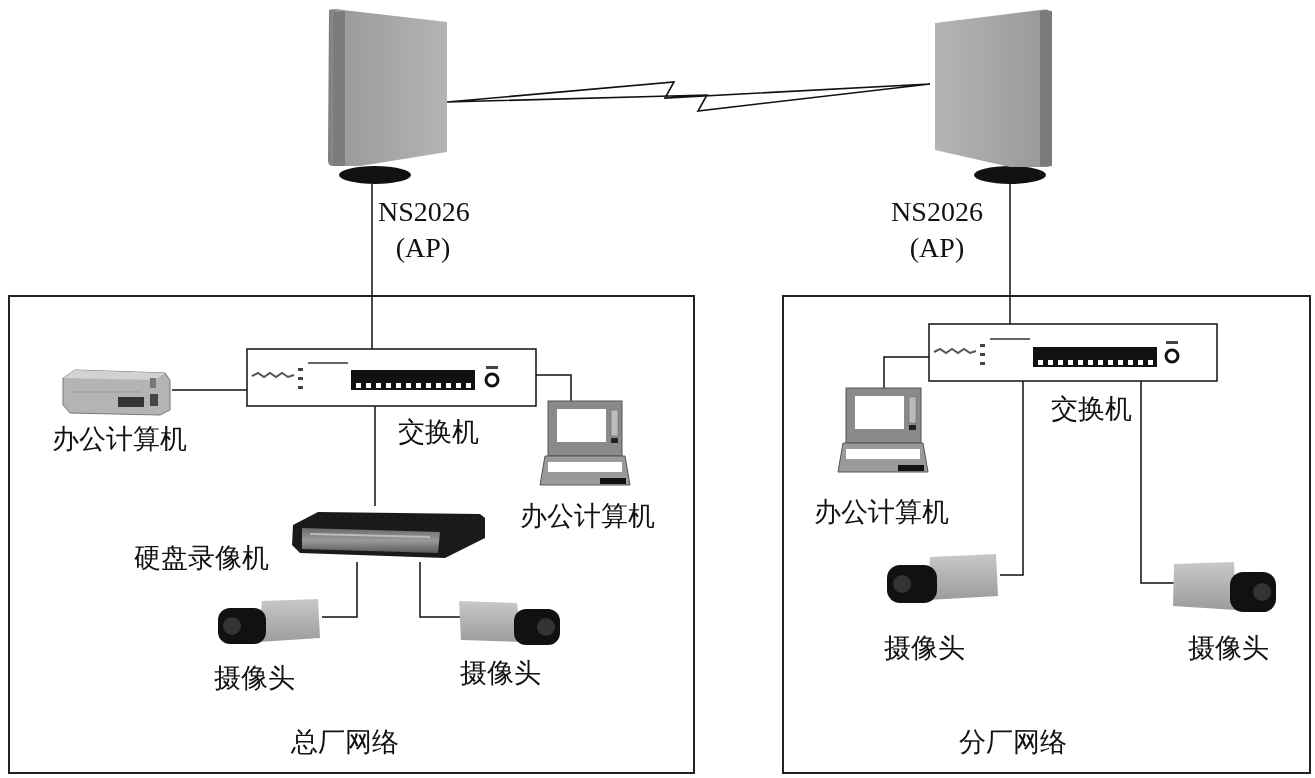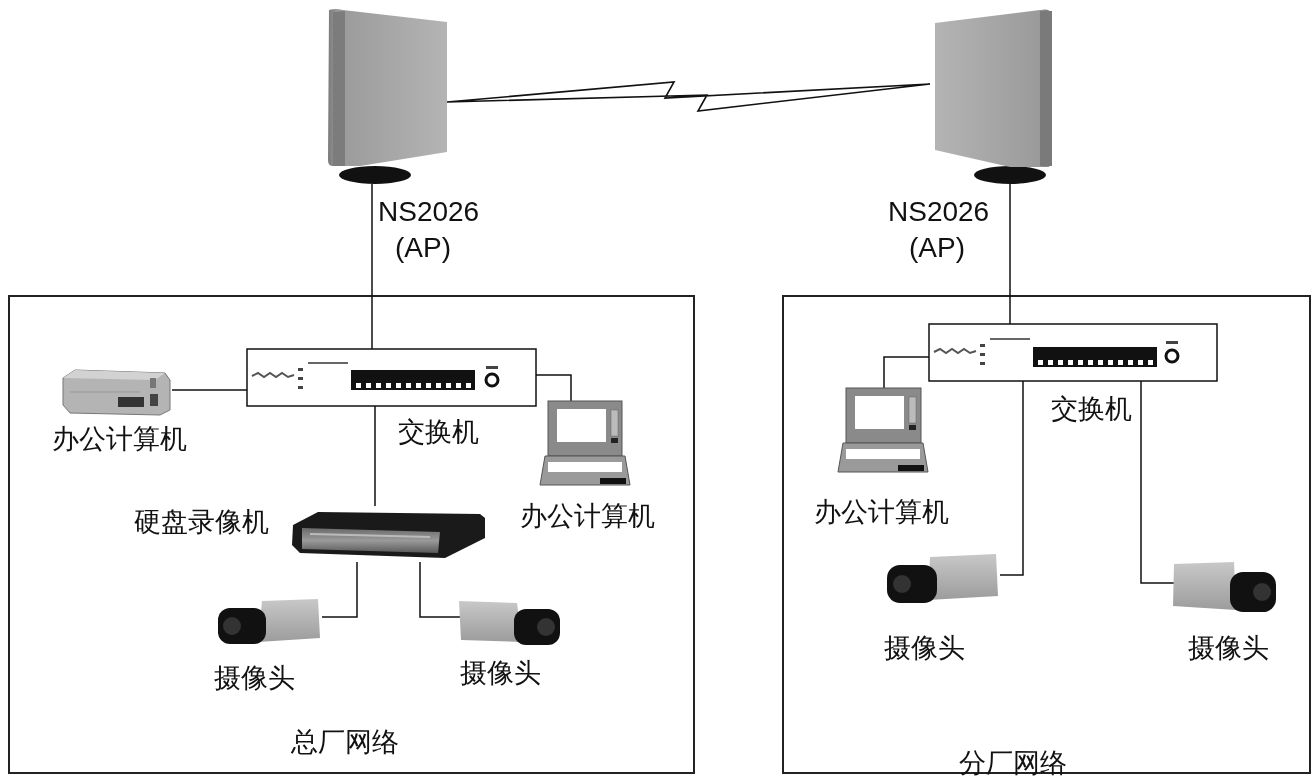--- a/index.html
+++ b/index.html
@@ -2,21 +2,21 @@
 <html><head>
 <meta charset="utf-8">
 <style>
   html, body { margin: 0; padding: 0; background: #ffffff; }
   body { width: 1315px; height: 778px; position: relative; overflow: hidden;
          font-family: "DejaVu Serif", "Liberation Serif", serif; color: #111; }
   svg#diagram { position: absolute; left: 0; top: 0; }
   .lbl { position: absolute; font-size: 27px; white-space: nowrap; line-height: 1; color: #111;
          font-family: "DejaVu Sans", "Liberation Sans", sans-serif; font-weight: 300; }
   .lbl-serif { position: absolute; font-size: 28px; white-space: nowrap; text-align: center; line-height: 36px;
-               font-family: Liberation Sans, sans-serif; color: #111; }
+               font-family: Liberation Serif, serif; color: #111; }
 </style>
 </head>
 <body>
 
 <svg id="diagram" width="1315" height="778" viewBox="0 0 1315 778" xmlns="http://www.w3.org/2000/svg">
   <defs>
     <linearGradient id="apFace" x1="0" x2="1" y1="0" y2="0">
       <stop offset="0" stop-color="#7a7a7a"></stop>
       <stop offset="0.08" stop-color="#9a9a9a"></stop>
       <stop offset="0.5" stop-color="#a6a6a6"></stop>
@@ -183,22 +183,22 @@
   <div>(AP)</div>
 </div>
 <div class="lbl-serif" style="left:888px; top:194px; width:98px;">
   <div>NS2026</div>
   <div>(AP)</div>
 </div>
 
 <div class="lbl" style="left:52px; top:425px;">办公计算机</div>
 <div class="lbl" style="left:398px; top:418px;">交换机</div>
 <div class="lbl" style="left:520px; top:502px;">办公计算机</div>
-<div class="lbl" style="left:134px; top:508px;">硬盘录像机</div>
+<div class="lbl" style="left:134px; top:544px;">硬盘录像机</div>
 <div class="lbl" style="left:214px; top:664px;">摄像头</div>
 <div class="lbl" style="left:460px; top:659px;">摄像头</div>
 <div class="lbl" style="left:291px; top:728px;">总厂网络</div>
 
 <div class="lbl" style="left:1051px; top:395px;">交换机</div>
 <div class="lbl" style="left:814px; top:498px;">办公计算机</div>
 <div class="lbl" style="left:884px; top:634px;">摄像头</div>
 <div class="lbl" style="left:1188px; top:634px;">摄像头</div>
-<div class="lbl" style="left:959px; top:728px;margin-top:21px;">分厂网络</div>
+<div class="lbl" style="left:959px; top:728px;">分厂网络</div>
 
 </body></html>

